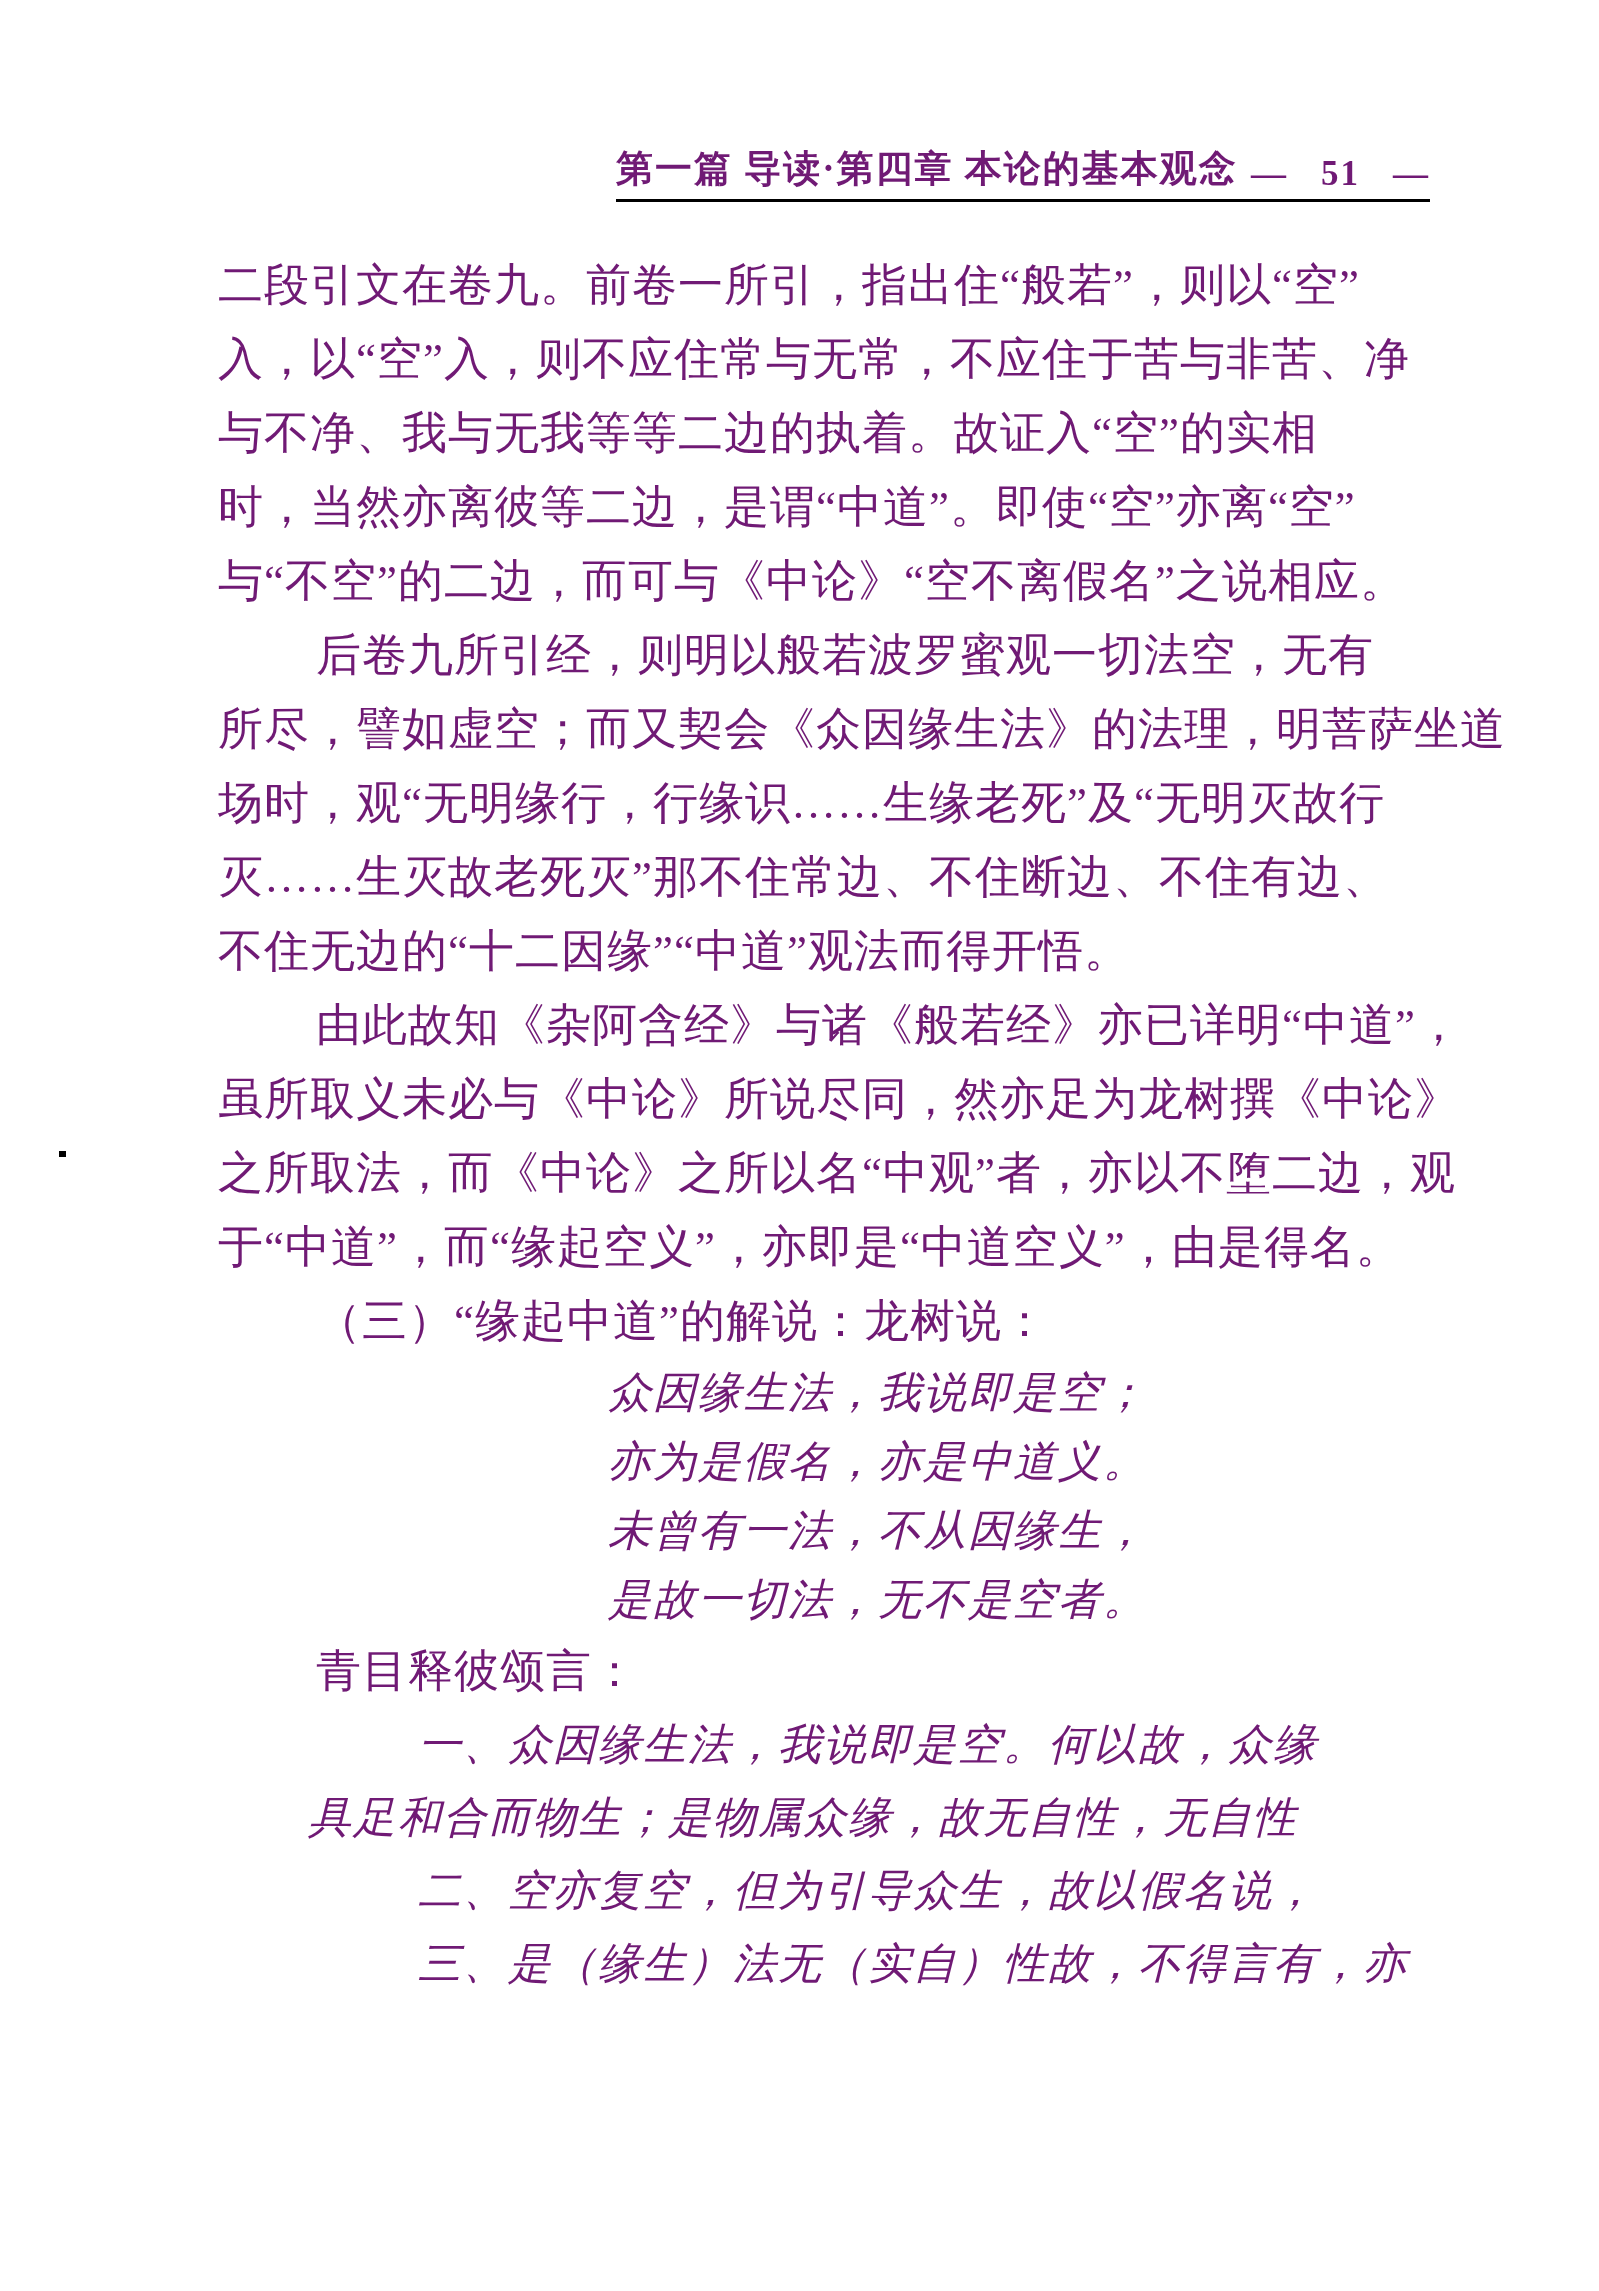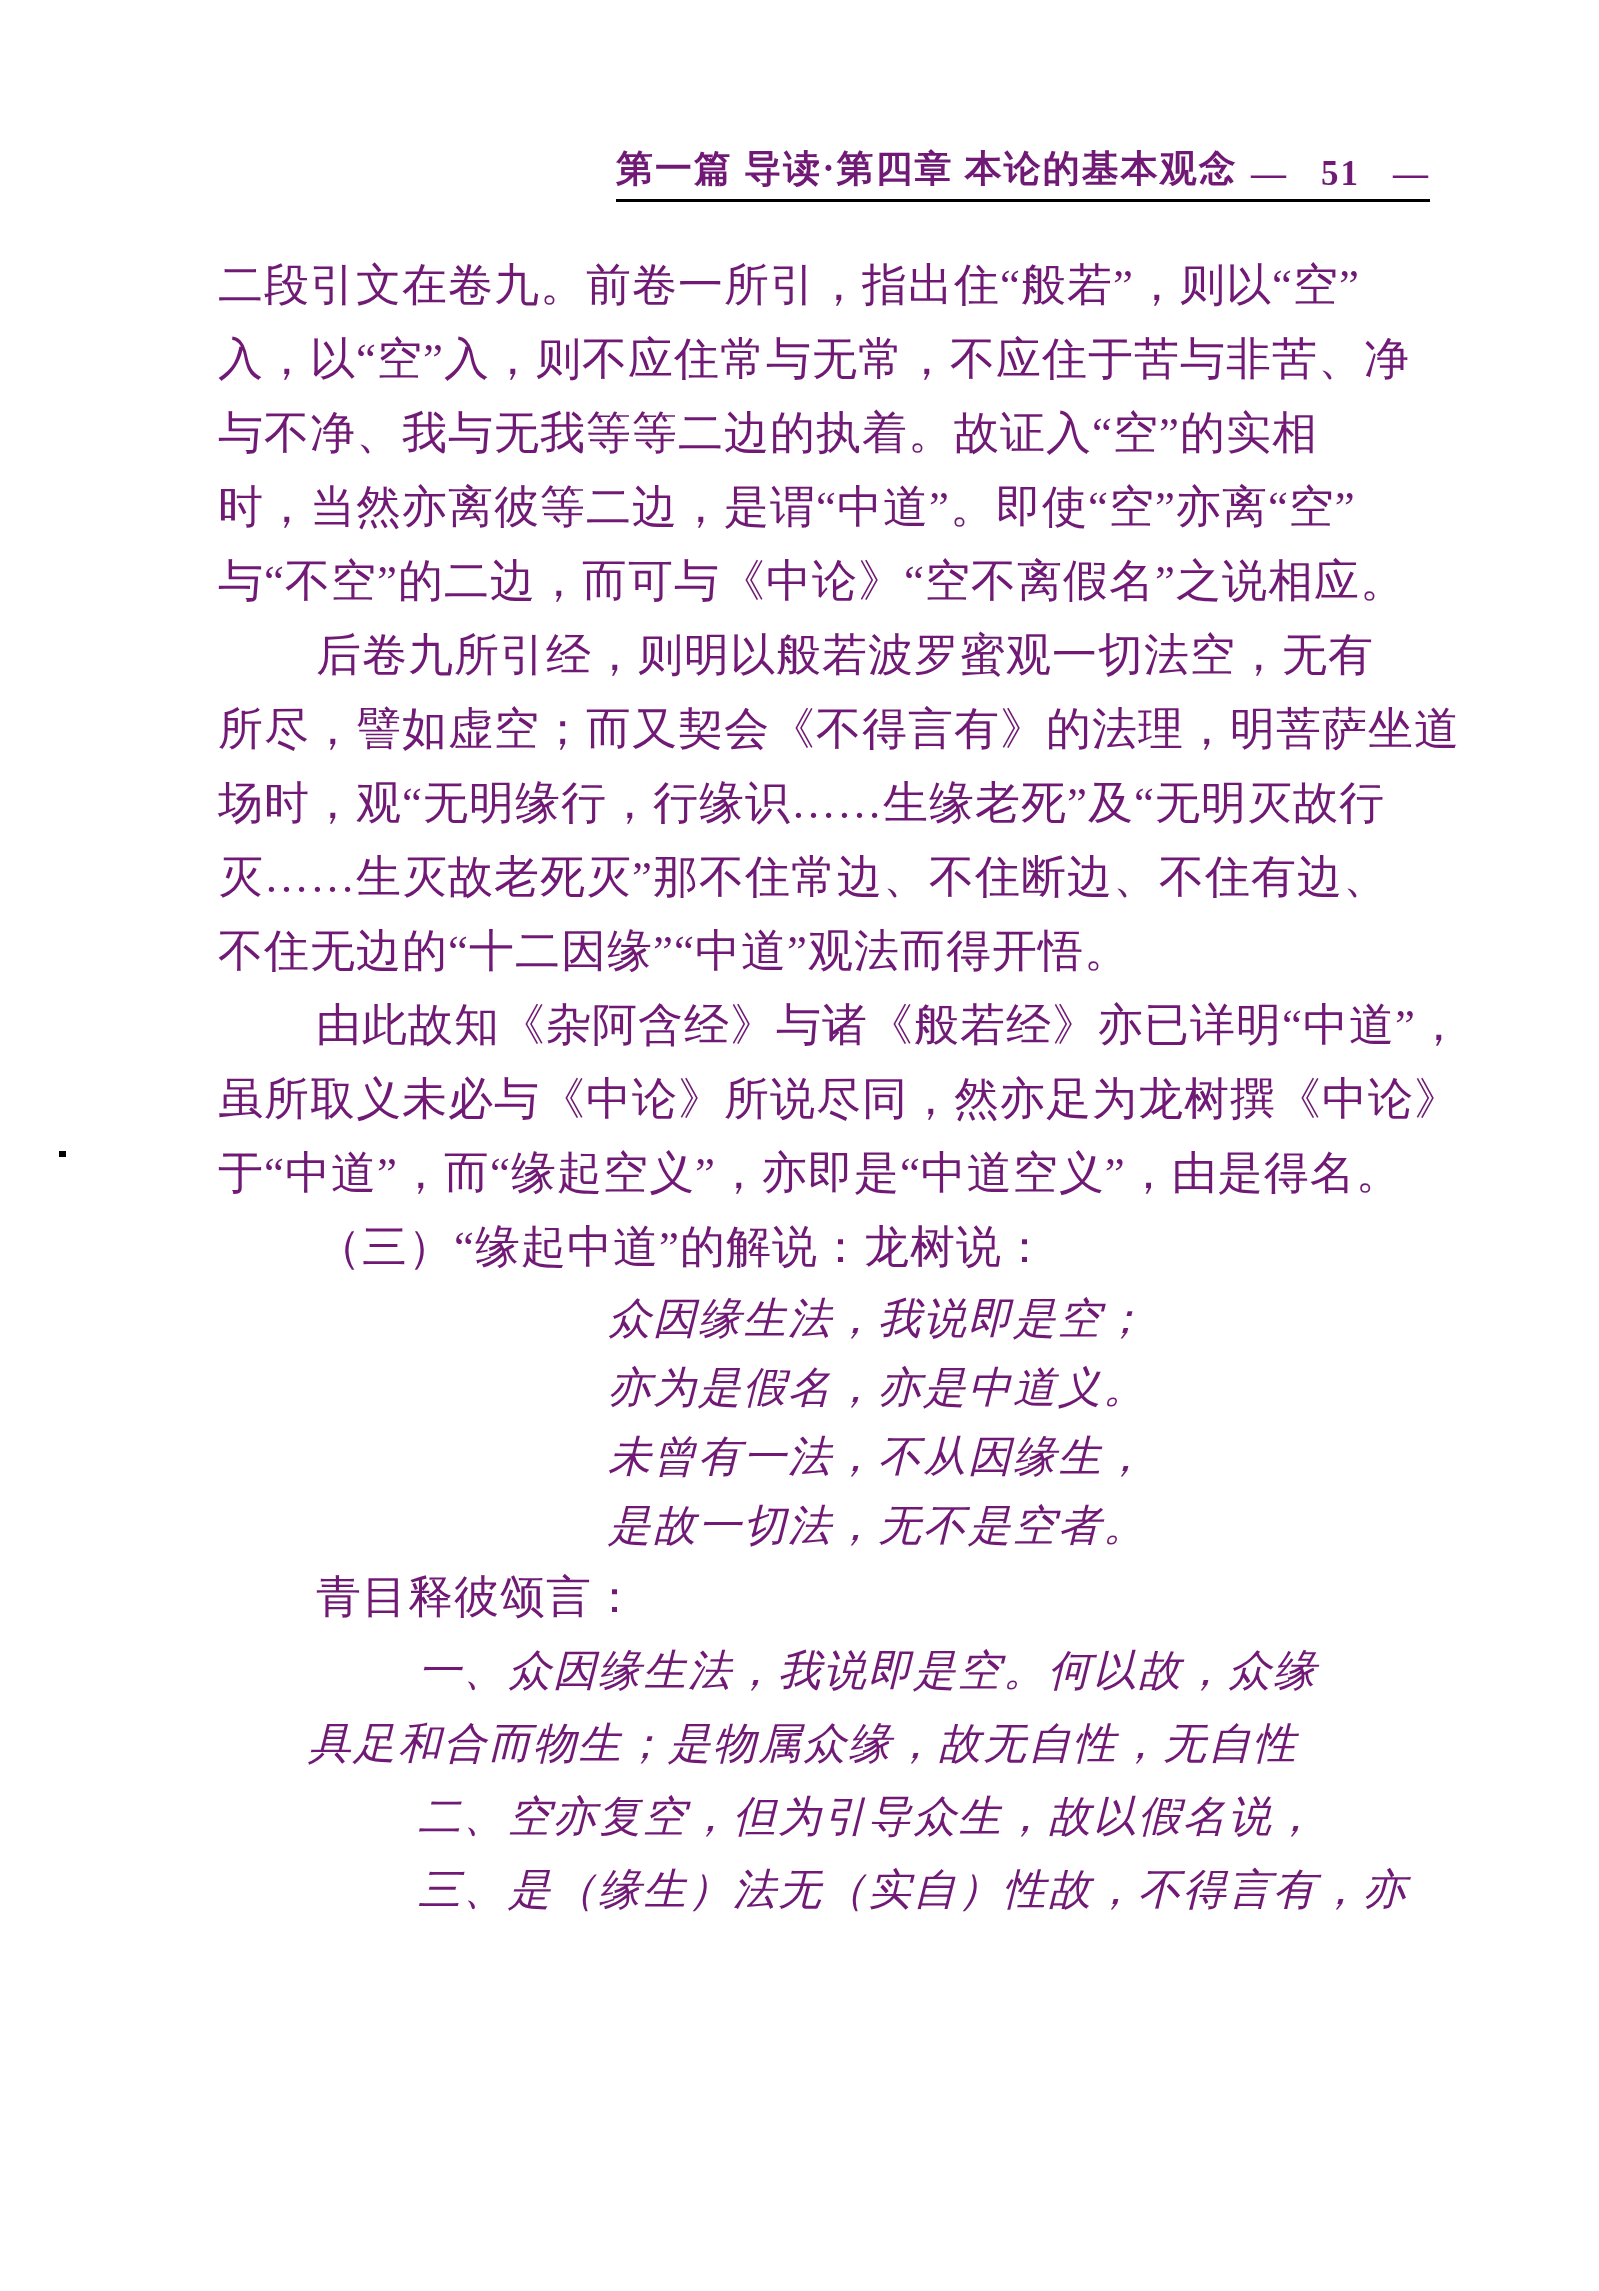--- a/index.html
+++ b/index.html
@@ -100,26 +100,27 @@
     </span>
   </div>
 
   <div class="body-text">
       <div class="line">二段引文在卷九。前卷一所引，指出住“般若”，则以“空”</div>
       <div class="line">入，以“空”入，则不应住常与无常，不应住于苦与非苦、净</div>
       <div class="line">与不净、我与无我等等二边的执着。故证入“空”的实相</div>
       <div class="line">时，当然亦离彼等二边，是谓“中道”。即使“空”亦离“空”</div>
       <div class="line">与“不空”的二边，而可与《中论》“空不离假名”之说相应。</div>
       <div class="line para">后卷九所引经，则明以般若波罗蜜观一切法空，无有</div>
-      <div class="line">所尽，譬如虚空；而又契会《不得言有》的法理，明菩萨坐道</div>
+      <div class="line">所尽，譬如虚空；而又契会《众因缘生法》的法理，明菩萨坐道</div>
       <div class="line">场时，观“无明缘行，行缘识……生缘老死”及“无明灭故行</div>
       <div class="line">灭……生灭故老死灭”那不住常边、不住断边、不住有边、</div>
       <div class="line">不住无边的“十二因缘”“中道”观法而得开悟。</div>
       <div class="line para">由此故知《杂阿含经》与诸《般若经》亦已详明“中道”，</div>
       <div class="line">虽所取义未必与《中论》所说尽同，然亦足为龙树撰《中论》</div>
+      <div class="line">之所取法，而《中论》之所以名“中观”者，亦以不堕二边，观</div>
       <div class="line">于“中道”，而“缘起空义”，亦即是“中道空义”，由是得名。</div>
       <div class="line para">（三）“缘起中道”的解说：龙树说：</div>
       <div class="line kai verse">众因缘生法，我说即是空；</div>
       <div class="line kai verse">亦为是假名，亦是中道义。</div>
       <div class="line kai verse">未曾有一法，不从因缘生，</div>
       <div class="line kai verse">是故一切法，无不是空者。</div>
       <div class="line para">青目释彼颂言：</div>
       <div class="line kai kai-first">一、众因缘生法，我说即是空。何以故，众缘</div>
       <div class="line kai kai-cont">具足和合而物生；是物属众缘，故无自性，无自性</div>
       <div class="line kai kai-first">二、空亦复空，但为引导众生，故以假名说，</div>

